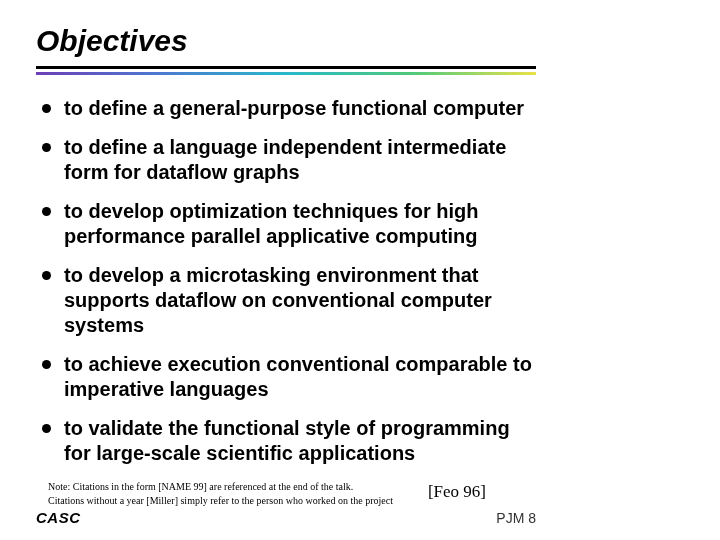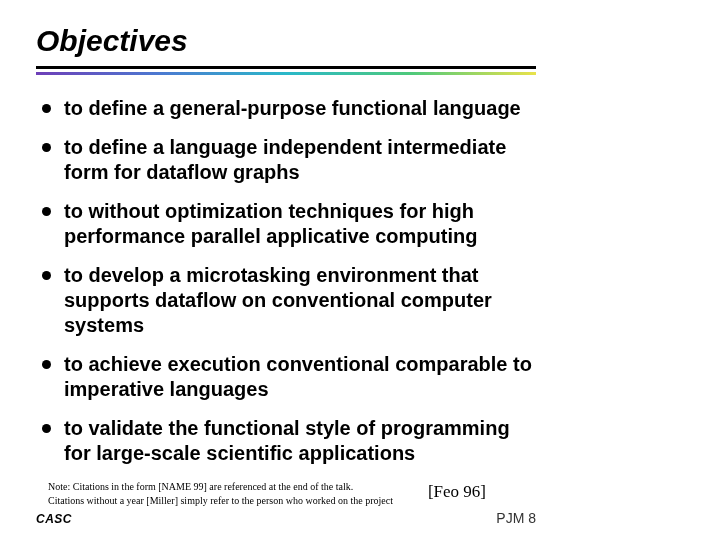--- a/index.html
+++ b/index.html
@@ -10,37 +10,37 @@
   .rule.black { background: #000; height: 3px; }
   .rule.gradient { height: 3px; background: linear-gradient(to right, #6e3fb8 0%, #4b7ad1 25%, #2ab8c9 50%, #4ec97b 75%, #e9e24a 100%); }
   .content { padding-top: 18px; }
   ul.bullets { list-style: none; }
   ul.bullets li { position: relative; padding-left: 28px; font-size: 20px; font-weight: bold; line-height: 1.25; margin-bottom: 14px; }
   ul.bullets li::before { content: ""; width: 9px; height: 9px; background: #000; border-radius: 50%; position: absolute; left: 6px; top: 8px; }
   .note-row { display: flex; align-items: flex-start; justify-content: space-between; margin-top: 10px; padding-left: 12px; }
   .note { font-family: Liberation Serif, serif; font-size: 10px; line-height: 1.35; max-width: 420px; }
   .cite { font-family: "Times New Roman", Times, serif; font-size: 17px; padding-right: 50px; padding-top: 2px; }
   .footer { position: absolute; bottom: 14px; left: 36px; right: 36px; display: flex; justify-content: space-between; align-items: flex-end; }
-  .casc { font-size: 12px; font-weight: bold; font-style: italic; letter-spacing: 0.5px; }
+  .casc { font-size: 15px; font-weight: bold; font-style: italic; letter-spacing: 0.5px; }
   .pjm { font-size: 14px; color: #333; }
 </style>
 </head>
 <body>
 
 <div class="slide">
 
   <div class="title">Objectives</div>
   <div class="rule black"></div>
   <div class="rule gradient"></div>
 
   <div class="content">
     <ul class="bullets">
-      <li>to define a general-purpose functional language</li>
+      <li>to define a general-purpose functional computer</li>
       <li>to define a language independent intermediate form for dataflow graphs</li>
-      <li>to without optimization techniques for high performance parallel applicative computing</li>
+      <li>to develop optimization techniques for high performance parallel applicative computing</li>
       <li>to develop a microtasking environment that supports dataflow on conventional computer systems</li>
       <li>to achieve execution conventional comparable to imperative languages</li>
       <li>to validate the functional style of programming for large-scale scientific applications</li>
     </ul>
 
     <div class="note-row">
       <div class="note">
         <div>Note:   Citations in the form [NAME 99] are referenced at the end of the talk.</div>
         <div>Citations without a year [Miller] simply refer to the person who worked on the project</div>
       </div>

